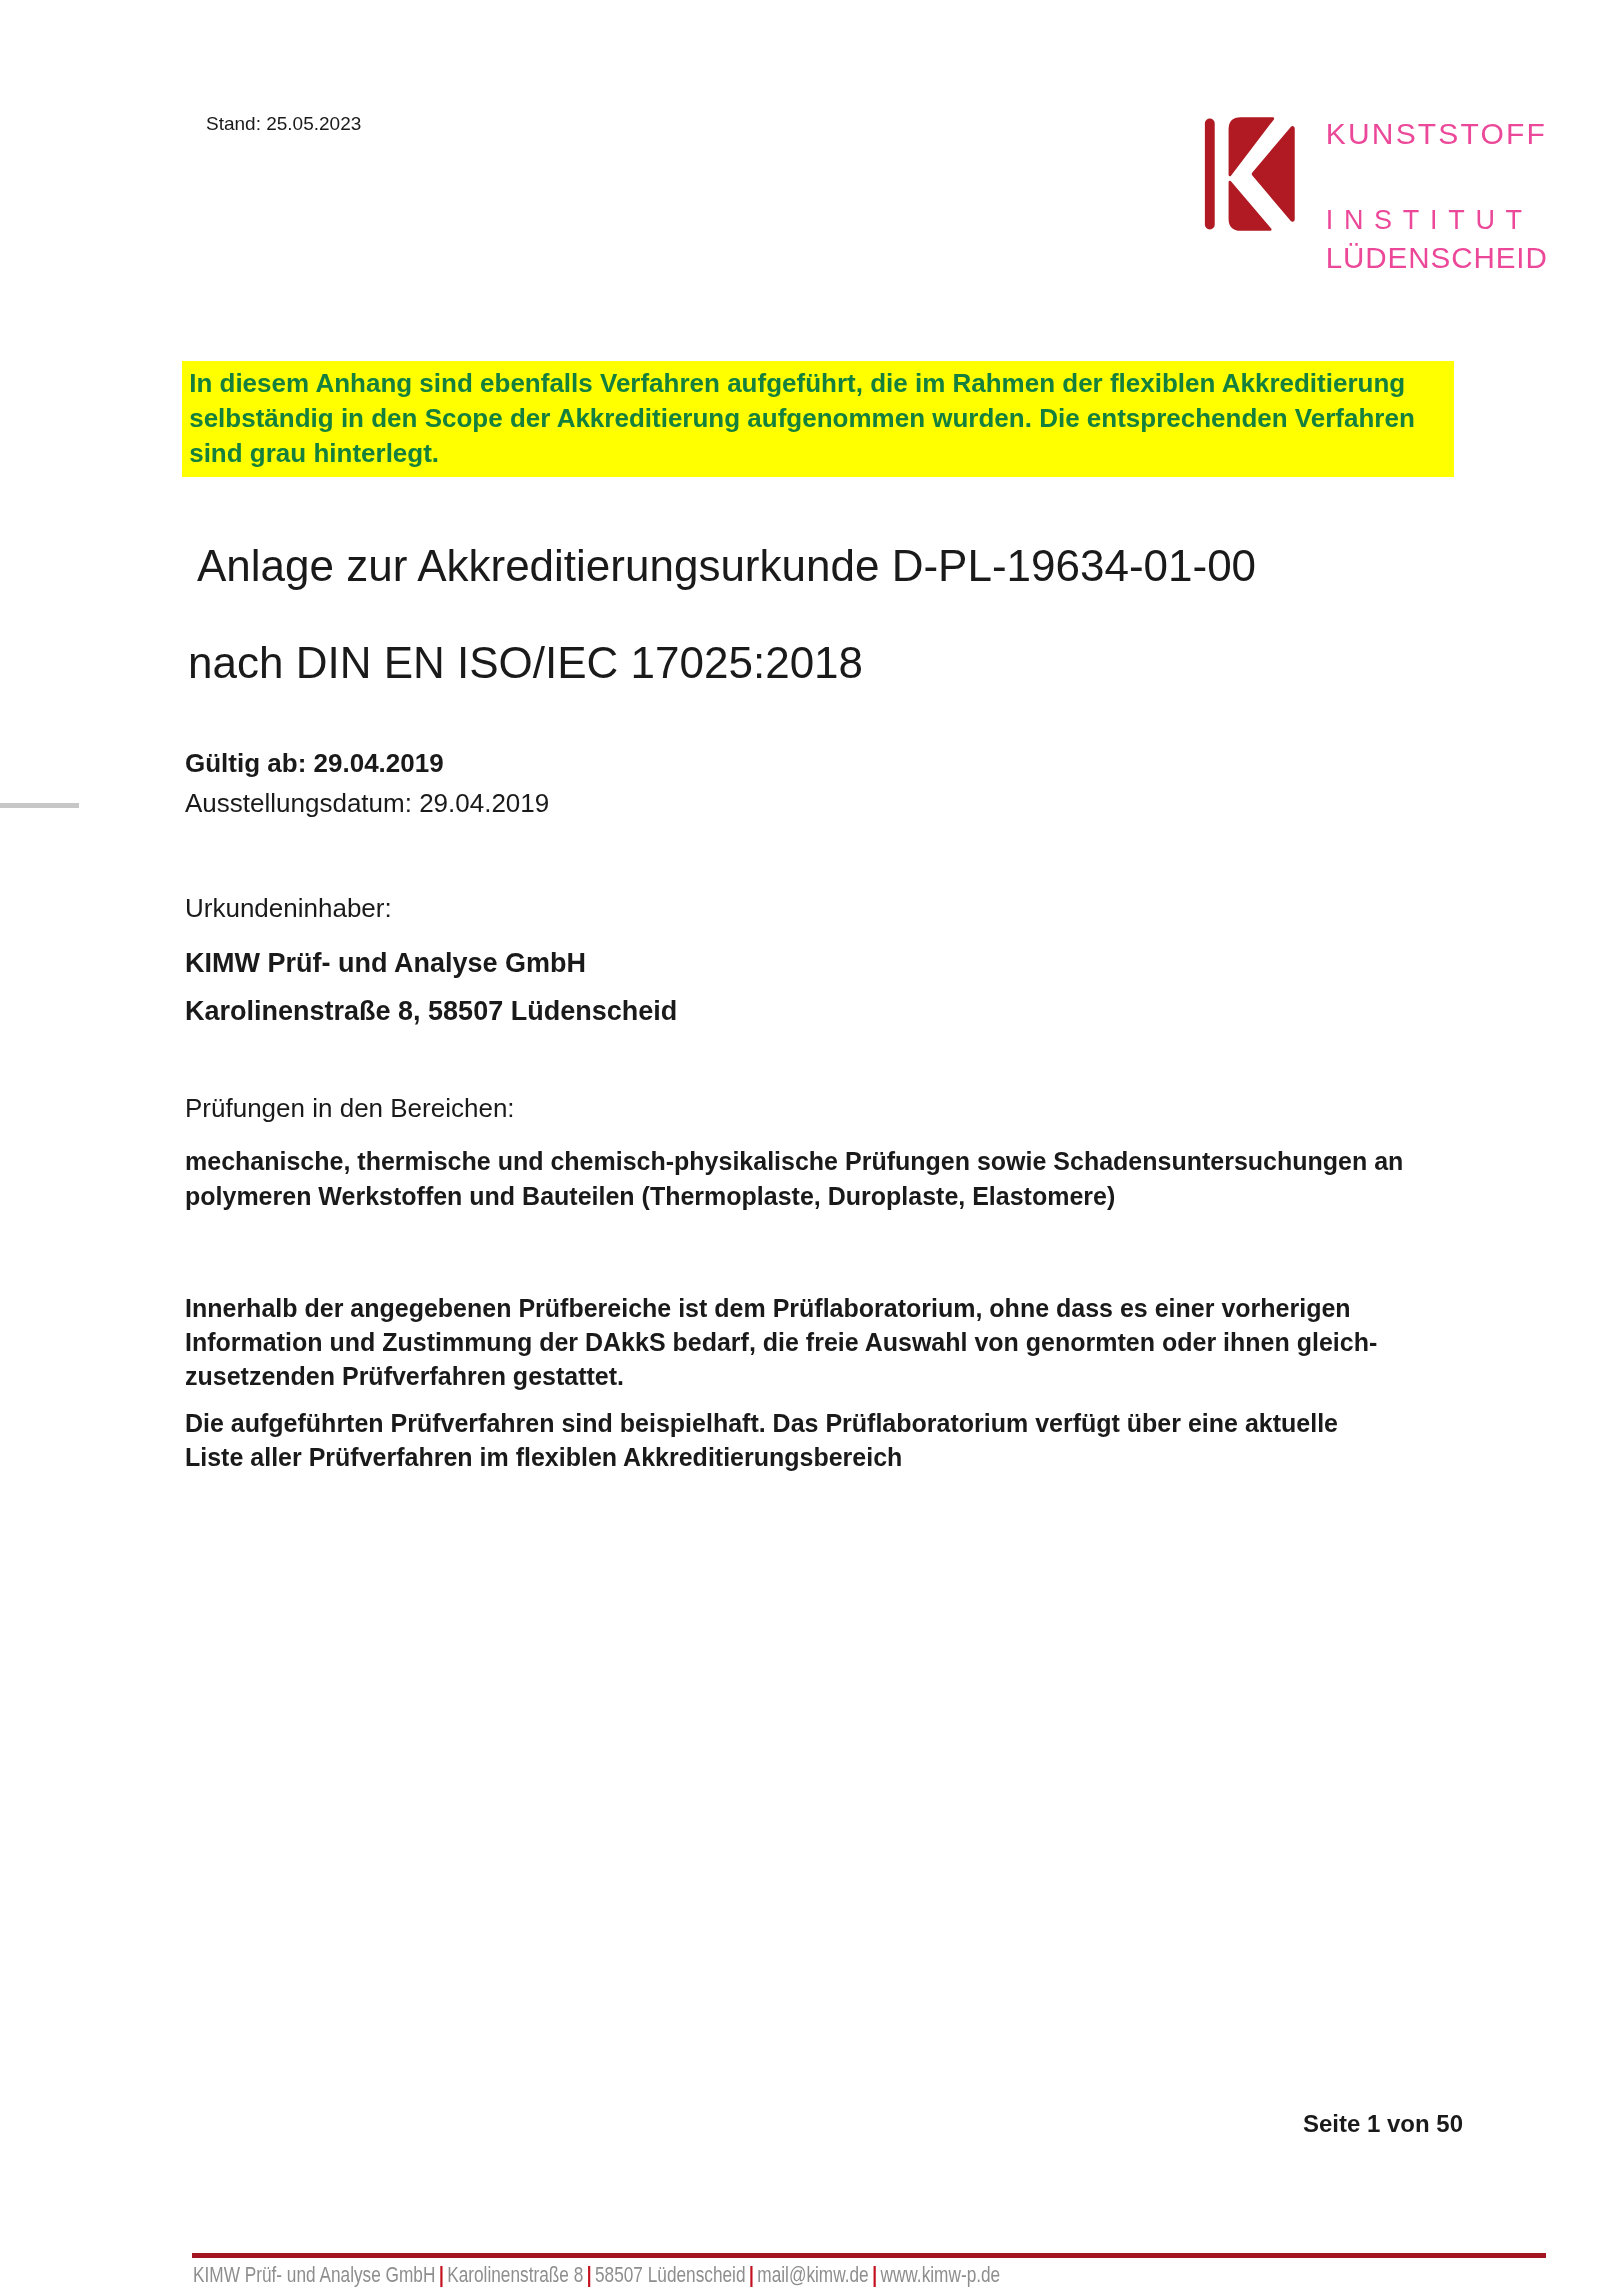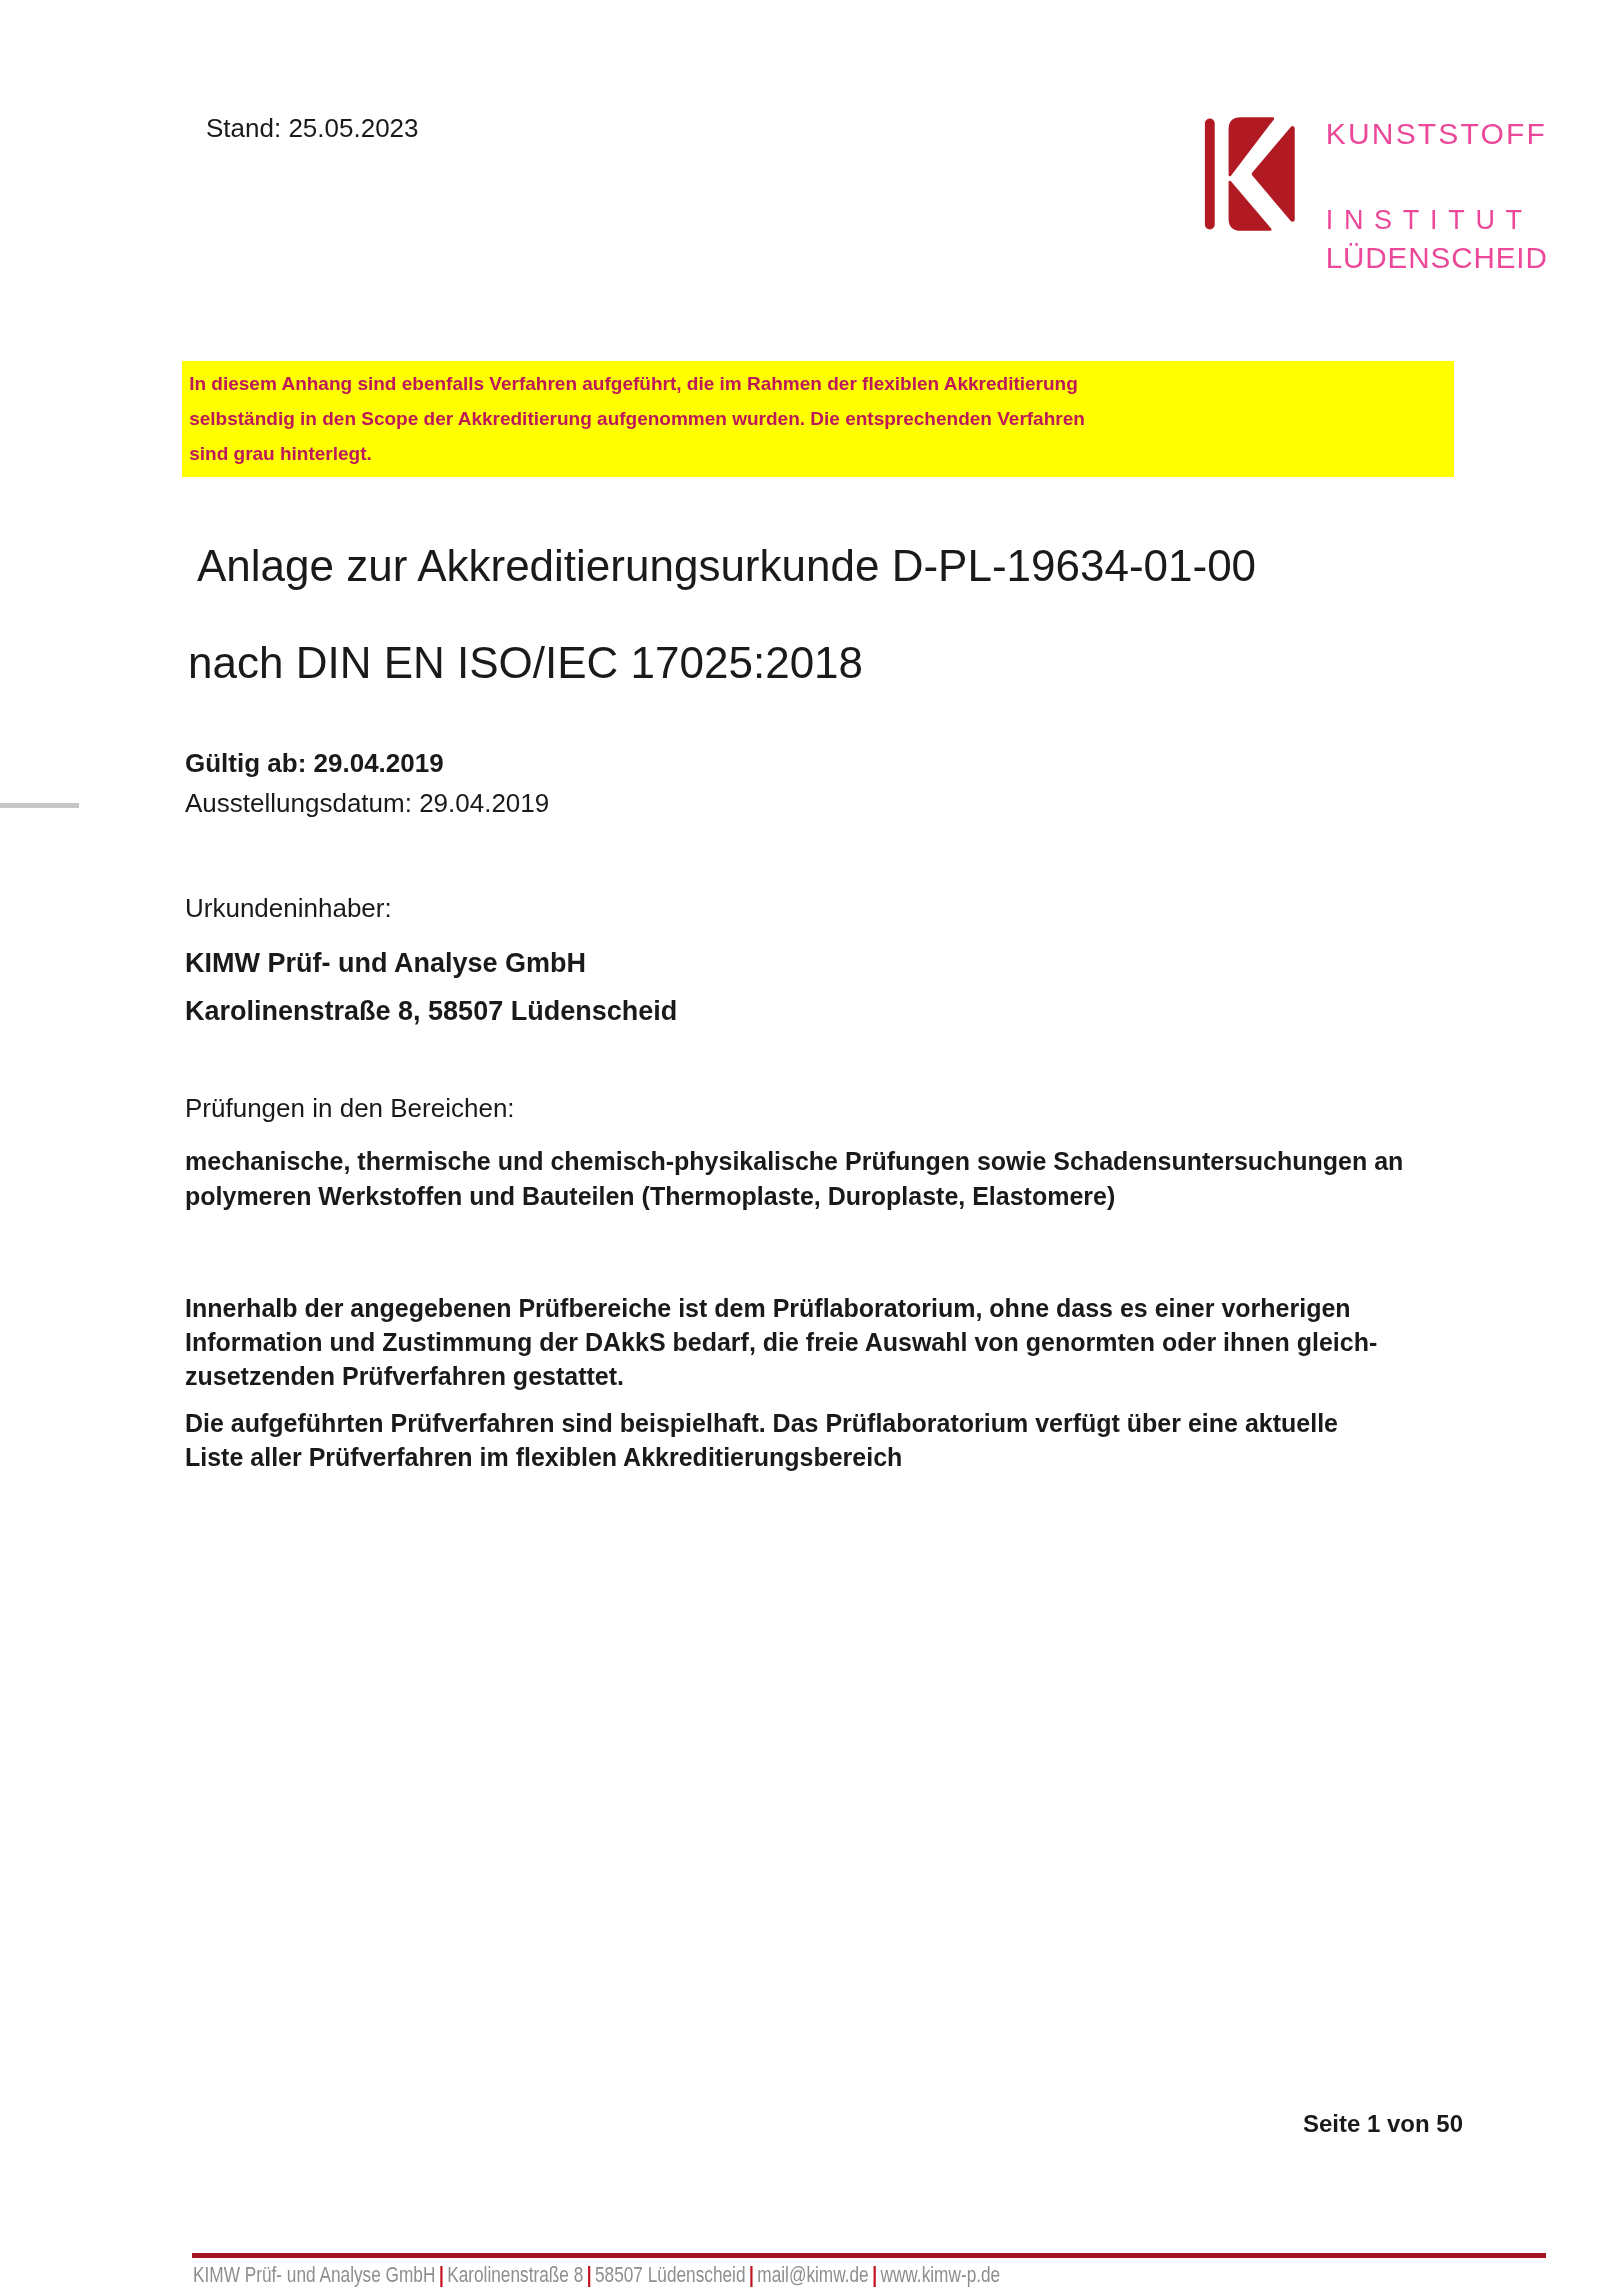--- a/index.html
+++ b/index.html
@@ -8,35 +8,35 @@
     width:1621px;
     height:2293px;
     background:#ffffff;
     font-family:"Liberation Sans", sans-serif;
     color:#1a1a1a;
     overflow:hidden;
   }
   .abs{position:absolute;}
 
   
-  .stand{left:206px;top:113px;font-size:26px;}
+  .stand{left:206px;top:113px;font-size:19px;}
 
   
   .logo{left:1203px;top:115px;display:flex;align-items:flex-start;}
   .logo-mark{width:103px;height:118px;flex:0 0 auto;}
   .logo-text{margin-left:19.7px;margin-top:0;color:#ec4899;}
   .logo-l1{font-size:30px;letter-spacing:2.2px;line-height:38px;white-space:nowrap;}
   .logo-l2{font-size:27px;letter-spacing:10.7px;line-height:38px;white-space:nowrap;margin-top:48px;}
   .logo-l3{font-size:29.6px;letter-spacing:0.9px;line-height:38px;white-space:nowrap;}
 
   
   .notice{
     left:182px;top:361px;width:1272px;box-sizing:border-box;
-    background:#FFFF00;color:#be185d;
-    font-weight:bold;font-size:19px;line-height:35px;
+    background:#FFFF00;color:#15803d;
+    font-weight:bold;font-size:26px;line-height:35px;
     padding:5.4px 7.2px;white-space:pre-line;
   }
 
   
   .title-line1{left:197px;top:541px;font-size:44px;font-weight:400;white-space:nowrap;}
   .title-line2{left:188px;top:638px;font-size:44px;font-weight:400;white-space:nowrap;}
 
   
   .validity{left:185px;top:743px;font-size:26px;line-height:40px;}
   .validity .v1{font-weight:bold;}

